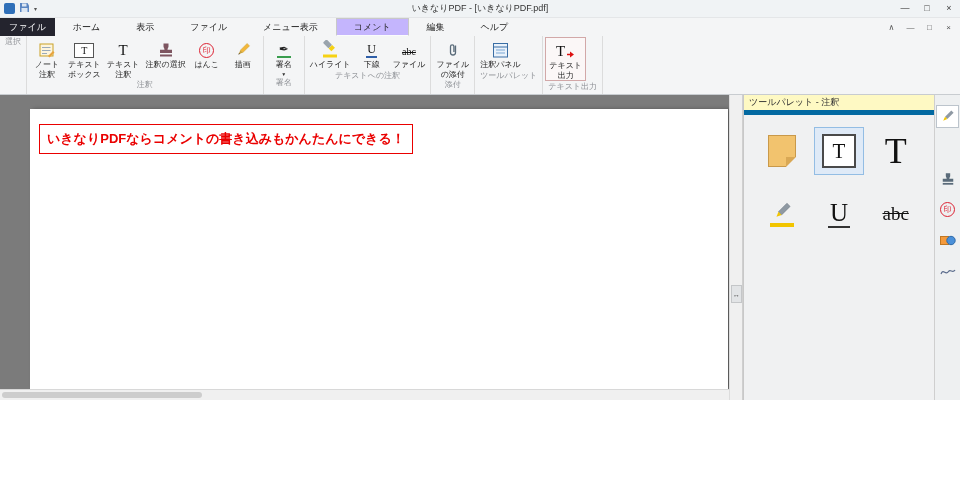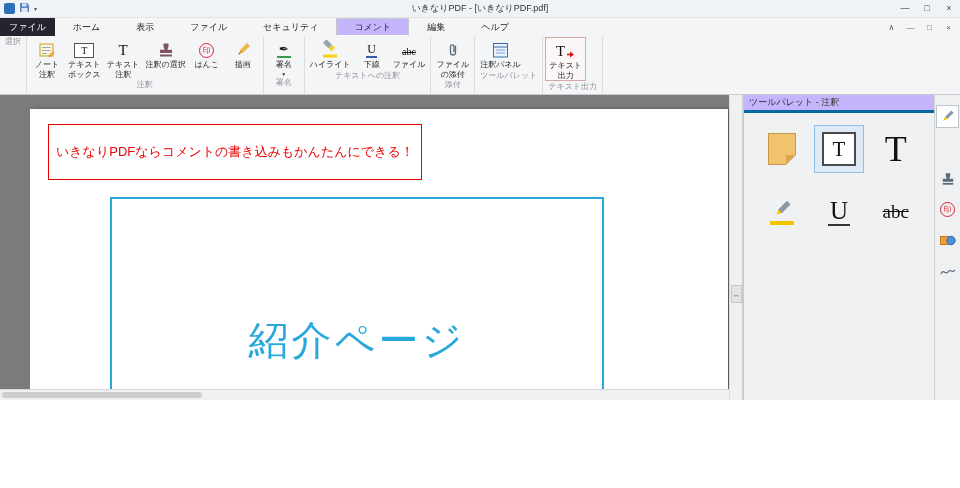--- a/index.html
+++ b/index.html
@@ -42,32 +42,32 @@
   .sig-wrap{display:flex;flex-direction:column;align-items:center;}
   .sig-pen{font-size:12px;line-height:1;color:#222;}
   .sig-line{display:block;width:14px;height:2px;background:#3a9d4e;margin-top:1px;}
   .t-out{display:flex;align-items:flex-end;gap:1px;}
 
   
   .main{flex:1;display:flex;min-height:0;}
   .doc-area{flex:1;background:#7b7b7b;display:flex;flex-direction:column;min-width:0;}
   .doc-viewport{flex:1;position:relative;overflow:hidden;}
   .page{position:absolute;left:30px;top:14px;width:698px;bottom:0;background:#fff;box-shadow:3px 0 4px rgba(0,0,0,.3);}
-  .comment-box{position:absolute;left:18px;top:15px;border:1px solid #ea0000;color:#ea0000;font-weight:normal;font-size:13px;padding:18px 7px;background:#fff;white-space:nowrap;}
+  .comment-box{position:absolute;left:9px;top:15px;border:1px solid #ea0000;color:#ea0000;font-weight:bold;font-size:13px;padding:5px 7px;background:#fff;white-space:nowrap;}
   .cyan-box{position:absolute;left:80px;top:88px;width:490px;height:282px;border:2px solid #2aa8dc;display:flex;align-items:center;justify-content:center;background:#fff;}
   .cyan-text{color:#2aa8dc;font-size:40px;letter-spacing:3px;font-weight:400;}
   .hscroll{height:10px;background:#f0f0f0;border-top:1px solid #d8d8d8;flex:0 0 auto;position:relative;}
   .hthumb{position:absolute;left:2px;top:2px;width:200px;height:6px;background:#cdcdcd;border-radius:3px;}
 
   .vscroll{width:12px;background:#f0f0f0;border-left:1px solid #dcdcdc;border-right:1px solid #cfcfcf;position:relative;flex:0 0 auto;}
   .vs-handle{position:absolute;left:1px;top:190px;width:9px;height:16px;background:#e2e4e6;border:1px solid #c4c6c8;color:#444;font-size:7px;display:flex;align-items:center;justify-content:center;}
 
   
   .palette{width:190px;background:#f0f1f2;border-left:1px solid #c8c8c8;display:flex;flex-direction:column;flex:0 0 auto;}
-  .pal-header{height:15px;background:#c4b5fd;border-bottom:3px solid #0369a1;font-size:9px;color:#333;display:flex;align-items:center;padding:0 5px;flex:0 0 auto;}
+  .pal-header{height:15px;background:#fef9c3;border-bottom:5px solid #0369a1;font-size:9px;color:#333;display:flex;align-items:center;padding:0 5px;flex:0 0 auto;}
   .pal-grid{display:grid;grid-template-columns:repeat(3,1fr);justify-items:center;align-items:center;padding:12px 10px;row-gap:16px;}
   .pal-cell{width:48px;height:46px;display:flex;align-items:center;justify-content:center;}
   .pal-cell.selected{background:#dfeaf7;border:1px solid #93bde4;}
   .pal-note{width:26px;height:30px;background:#f2c36e;border:1px solid #c9994a;position:relative;}
   .pal-note::after{content:"";position:absolute;right:-1px;bottom:-1px;width:0;height:0;border-bottom:10px solid #f0f1f2;border-left:10px solid #d9a855;}
   .pal-tbox{width:30px;height:30px;border:2px solid #4a4a4a;background:#fff;display:flex;align-items:center;justify-content:center;font-family:"Liberation Serif","DejaVu Serif",serif;font-size:21px;color:#111;line-height:1;}
   .pal-T{font-family:"Liberation Serif","DejaVu Serif",serif;font-size:36px;color:#111;line-height:1;}
   .pal-hl{display:flex;flex-direction:column;align-items:center;}
   .pal-hl .bar{width:24px;height:4px;background:#f2c500;margin-top:1px;}
   .pal-U{font-family:"Liberation Serif","DejaVu Serif",serif;font-size:25px;color:#111;border-bottom:2px solid #333;line-height:1.05;padding:0 2px;}
@@ -102,21 +102,21 @@
       <span>□</span>
       <span>×</span>
     </div>
   </div>
 
   <div class="tabrow">
     <div class="file-tab">ファイル</div>
     <div class="tab">ホーム</div>
     <div class="tab">表示</div>
     <div class="tab">ファイル</div>
-    <div class="tab">セキュリティ</div>
+    <div class="tab">メニュー表示</div>
     <div class="tab active">コメント</div>
     <div class="tab">編集</div>
     <div class="tab">ヘルプ</div>
     <div class="rib-controls">
       <span>∧</span>
       <span>—</span>
       <span>□</span>
       <span>×</span>
     </div>
   </div>
@@ -287,23 +287,20 @@
     </div>
 
   </div>
 
   <div class="main">
 
     <div class="doc-area">
       <div class="doc-viewport">
         <div class="page">
           <div class="comment-box">いきなりPDFならコメントの書き込みもかんたんにできる！</div>
-          <div class="cyan-box">
-            <span class="cyan-text">紹介ページ</span>
-          </div>
         </div>
       </div>
       <div class="hscroll">
         <div class="hthumb"></div>
       </div>
     </div>
 
     <div class="vscroll">
       <div class="vs-handle">↔</div>
     </div>

